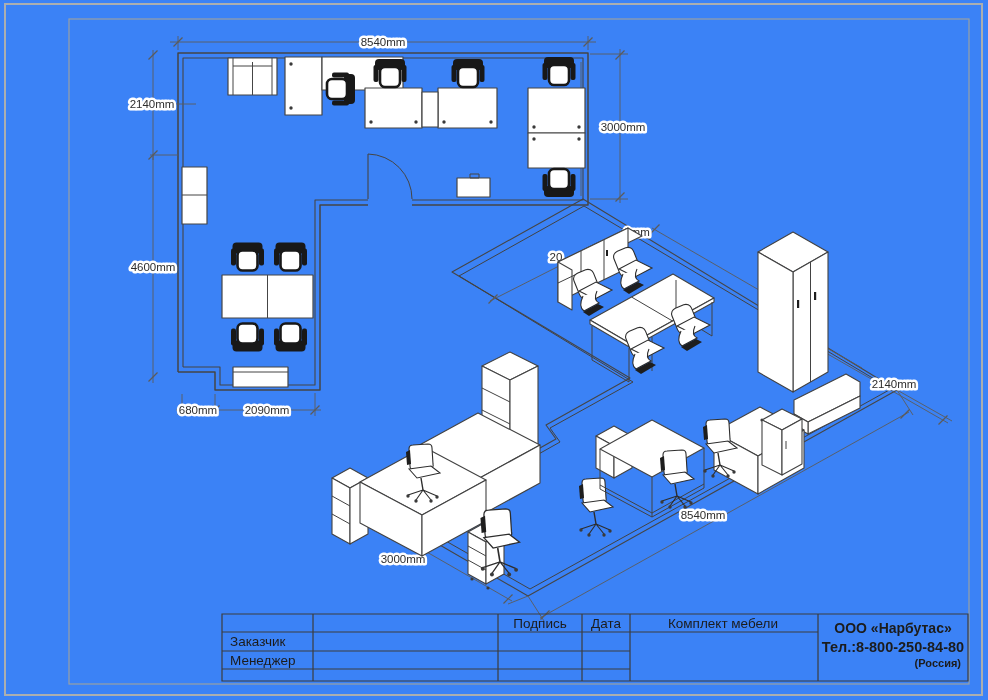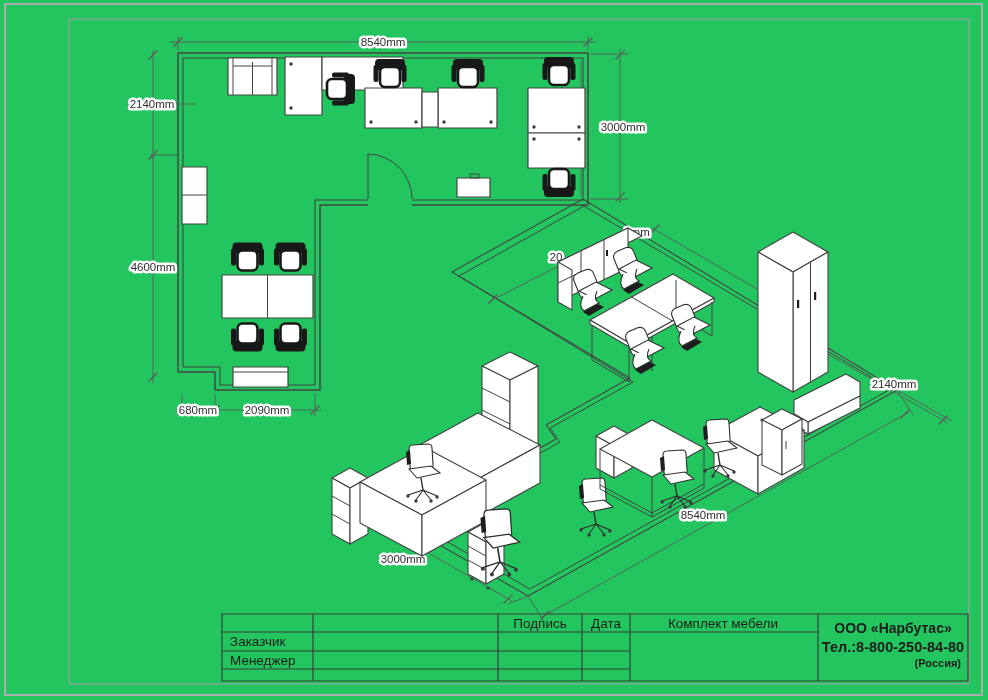--- a/index.html
+++ b/index.html
@@ -1,16 +1,16 @@
 <!DOCTYPE html>
 <html><head>
 <meta charset="utf-8">
 <style>
   html,body{margin:0;padding:0;background:#fff;}
-  #page{position:relative;width:988px;height:700px;background:#22c55e;overflow:hidden;
+  #page{position:relative;width:988px;height:700px;background:#3b82f6;overflow:hidden;
         font-family:"Liberation Sans",sans-serif;}
   svg{position:absolute;left:0;top:0;}
   
   .wall{fill:none;stroke:#454545;stroke-width:1.5;stroke-linejoin:round;}
   .wall2{fill:none;stroke:#454545;stroke-width:1.1;stroke-linejoin:round;}
   .fn{fill:#ffffff;stroke:#454545;stroke-width:1.2;stroke-linejoin:round;}
   .fn2{fill:none;stroke:#454545;stroke-width:1;stroke-linejoin:round;}
   .iso{fill:#ffffff;stroke:#424242;stroke-width:1.1;stroke-linejoin:round;}
   .iso2{fill:none;stroke:#424242;stroke-width:1;stroke-linejoin:round;}
   .dm{fill:none;stroke:#5b5b5b;stroke-width:0.9;}

